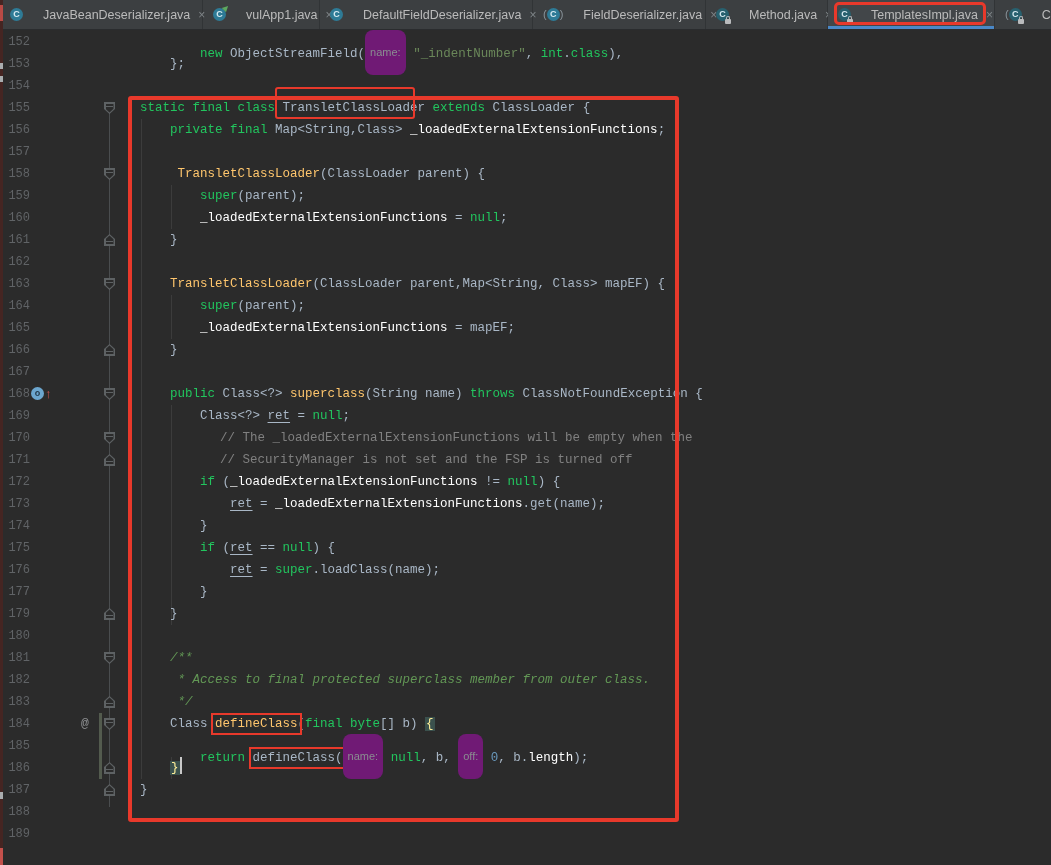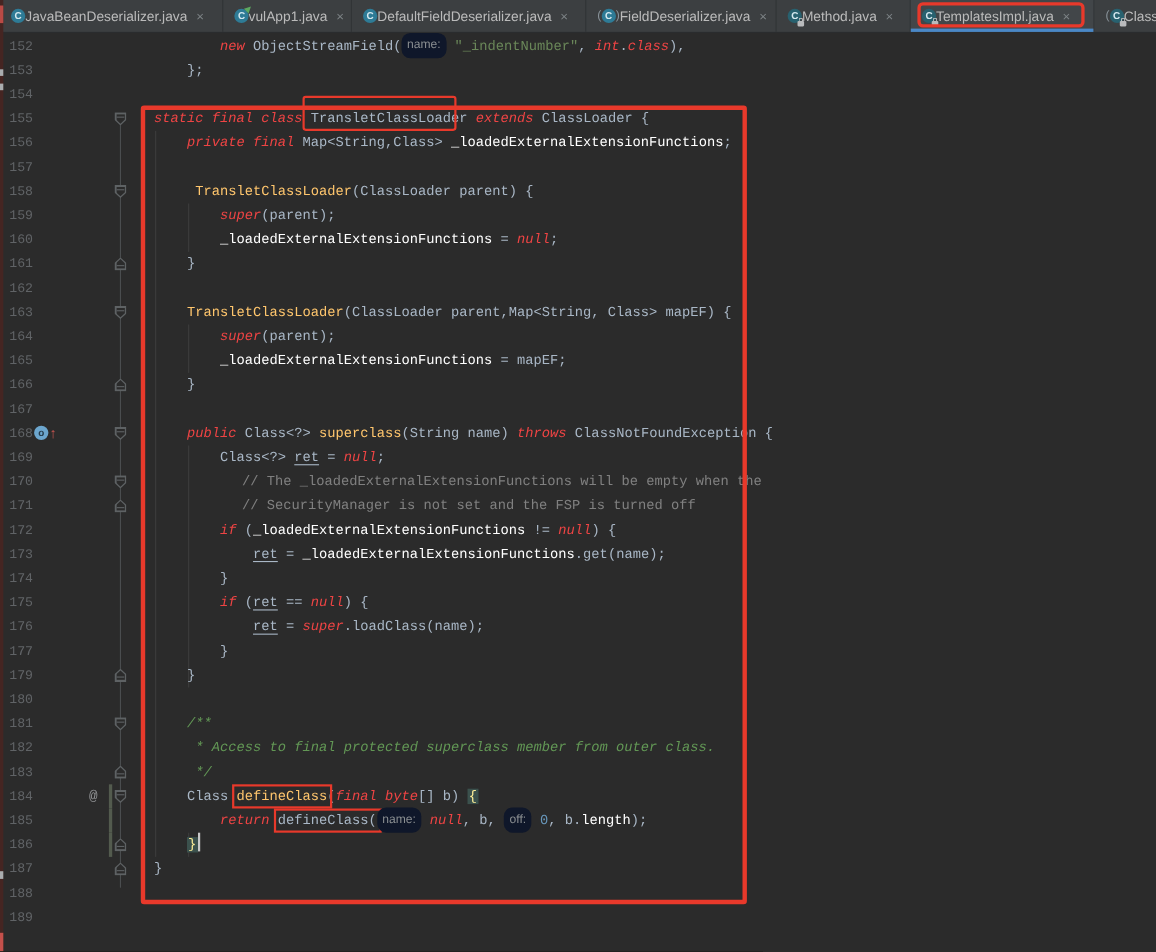--- a/index.html
+++ b/index.html
@@ -9,21 +9,21 @@
   .strip{position:absolute;left:0;top:0;width:3px;height:100%;background:#452522;z-index:6;}
   .strip .mark{position:absolute;left:0;width:3px;}
   
   .tabbar{position:absolute;left:0;top:0;width:100%;height:29px;background:#3C3F41;
           border-bottom:1px solid #2a2c2e;display:flex;overflow:hidden;z-index:2;}
   .tab{position:relative;height:29px;display:flex;align-items:center;box-sizing:border-box;
        padding:0 8px 0 10px;border-right:1px solid #313436;flex:none;
        font-family:"Liberation Sans",sans-serif;font-size:12.5px;color:#BBBBBB;}
   .tab.active{background:#424649;}
   .tab.active::after{content:"";position:absolute;left:0;right:0;bottom:0;height:3.5px;background:#4A88C7;}
-  .tlabel{margin:0 6px 0 0;white-space:nowrap;}
+  .tlabel{margin:0 6px 0 20px;white-space:nowrap;}
   .tclose{color:#7E8487;font-size:12px;margin-left:2px;}
   .tabicon{position:relative;display:inline-flex;align-items:center;flex:none;}
   .paren{color:#8A949B;font-size:11px;line-height:13px;}
   .cicon{position:relative;display:inline-block;width:13px;height:13px;border-radius:50%;
          background:#2E7B96;color:#D5E9F0;font:bold 9px/13px "Liberation Sans",sans-serif;text-align:center;}
   .cicon.dim{background:#28616F;}
   .runarrow{position:absolute;right:-3px;top:-3px;width:0;height:0;
             border-left:6px solid #5DA85F;border-top:3px solid transparent;border-bottom:3px solid transparent;
             transform:rotate(-45deg);}
   .lock{position:absolute;right:-2px;bottom:-3px;width:6px;height:5px;background:#B9BBBD;border-radius:1px;}
@@ -41,30 +41,30 @@
             clip-path:polygon(0 0,100% 0,100% 58%,50% 100%,0 58%);}
   .fold .fi{position:absolute;inset:1.5px;background:#2B2B2B;
             clip-path:polygon(0 0,100% 0,100% 58%,50% 100%,0 58%);}
   .fold .fl{position:absolute;left:2px;right:2px;top:4px;height:1px;background:#5E6264;}
   .ovr{position:absolute;left:31px;top:4px;width:13px;height:13px;border-radius:50%;
        background:#6CA6CE;color:#243B4C;font:bold 9px/13px "Liberation Sans",sans-serif;text-align:center;}
   .ovrarrow{position:absolute;left:45px;top:1px;color:#C75450;font:bold 13px/20px "Liberation Sans",sans-serif;}
   .atsign{position:absolute;left:81px;top:0;color:#909294;font:13px/22px "Liberation Mono",monospace;}
   .code{position:absolute;left:110px;top:0;white-space:pre;color:#A9B7C6;
         font-size:12.5px;line-height:22px;}
-  .kw{color:#ef4444;font-style:italic;}
+  .kw{color:#22c55e;}
   .str{color:#6A8759;}
   .field{color:#ffffff;}
   .decl{color:#FFC66D;}
   .com{color:#808080;margin-left:20px;}
   .doc{color:#629755;font-style:italic;}
   .numlit{color:#6897BB;}
   .ret{text-decoration:underline;text-underline-offset:3px;}
   .brace{background:#3B514D;color:#FFEF98;padding:0 1px;}
-  .hint{display:inline-block;background:#0f172a;color:#8A8E91;border-radius:8px;padding:4px 5px;
+  .hint{display:inline-block;background:#701a75;color:#8A8E91;border-radius:8px;padding:15px 5px;
         font:11px/15px "Liberation Sans",sans-serif;position:relative;top:-1px;}
   .rbox{outline:2px solid #E8392B;outline-offset:2px;font-family:Liberation Mono, monospace;}
   .caret{display:inline-block;width:2px;height:17px;background:#C8C8C8;vertical-align:-3px;}
   
   .vguide{position:absolute;width:1px;background:#4A4D4F;z-index:1;}
   .iguide{position:absolute;width:1px;background:#3C3C3C;z-index:1;}
   
   .anno{position:absolute;border:3px solid #E8392B;border-radius:3px;z-index:10;box-sizing:border-box;}
   .anno.thin{border-width:2.5px;}
   .anno.rounded{border-radius:5px;}

